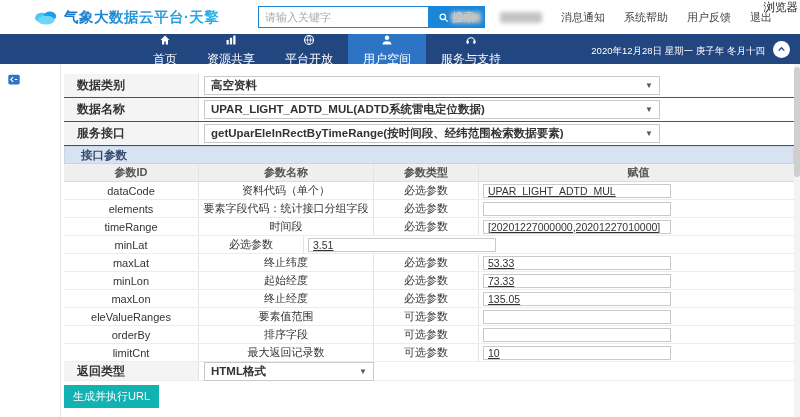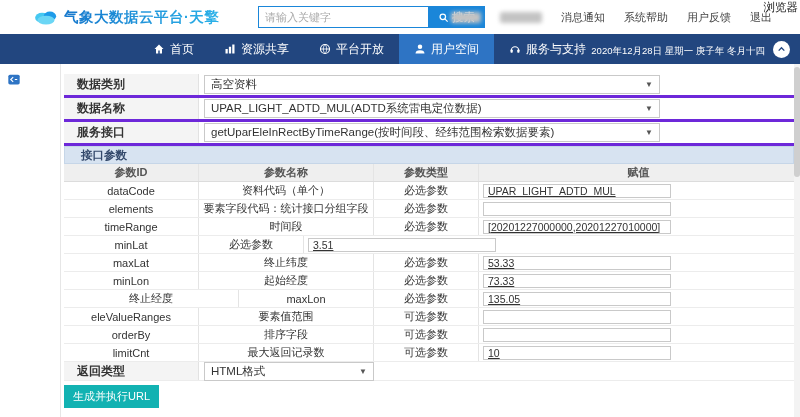--- a/index.html
+++ b/index.html
@@ -20,32 +20,32 @@
   .search-input::placeholder { color:#aaa; }
   .search-btn { background:#1a86d9; color:#fff; border:none; font-size:11.5px; display:flex; align-items:center; gap:3px; padding:0 10px; cursor:pointer; }
   .top-right { position:absolute; right:28px; top:10px; display:flex; align-items:center; gap:19px; font-size:11px; color:#444; }
   .top-link { cursor:pointer; white-space:nowrap; }
   .redacted { display:inline-block; height:11px; border-radius:2px; background:#c3c3c3; filter:blur(2px); }
   .redacted.r1 { width:30px; } .redacted.r2 { width:42px; }
   .browser-label { position:absolute; right:2px; top:0; font-size:11.5px; color:#222; }
   
   .nav { height:30px; background:#22467F; display:flex; align-items:center; position:relative; }
   .nav-items { display:flex; height:100%; margin-left:138px; }
-  .nav-item { display:flex; align-items:center; gap:5px; padding:0 15px; color:#fff; font-size:12px; cursor:pointer; }
+  .nav-item { display:flex; align-items:center; gap:5px; padding:0 15px; color:#fff; font-size:12px; cursor:pointer;flex-direction:column; }
   .nav-item.active { background:#2E74C4; }
   .nav-right { position:absolute; right:10px; display:flex; align-items:flex-end; gap:8px; }
   .nav-date { color:#fff; font-size:9.5px; white-space:nowrap; }
   .nav-top-btn { width:17px; height:17px; border-radius:50%; background:#fff; display:flex; align-items:center; justify-content:center; cursor:pointer; }
   
   .content { position:relative; padding:10px 6px 0 64px; height:353px; }
   .vline { position:absolute; left:60px; top:0; bottom:0; width:1px; background:#e6e6e6; }
   .collapse-btn { position:absolute; left:7px; top:9px; cursor:pointer; line-height:0; }
-  .form-row { display:flex; height:24px; border-bottom:3px solid #6d28d9;text-align:center; }
+  .form-row { display:flex; height:24px; border-bottom:1px solid #6d28d9;text-align:center; }
   .label-cell { width:135px; background:#f4f4f4; border-right:1px solid #e2e2e2; display:flex; align-items:center; padding-left:13px; font-size:12px; font-weight:bold; color:#333; }
-  .value-cell { flex:1; display:flex; align-items:center; padding-left:5px; }
+  .value-cell { flex:1; display:flex; align-items:center; padding-left:5px;font-weight:bold; }
   .sel { border:1px solid #c9c9c9; height:19px; display:flex; align-items:center; justify-content:space-between; padding:0 6px; font-size:11.5px; color:#333; background:#fff; cursor:pointer; }
   .sel .caret { font-size:8px; color:#555; margin-left:8px; }
   .sel-wide { width:456px; } .sel-small { width:170px; }
   .section-header { height:18px; background:#D7E3F1; border:1px solid #c6d6e8; display:flex; align-items:center; padding-left:16px; font-size:11.5px; font-weight:bold; color:#33496b; }
   .thead { display:flex; height:18px; background:#efefef; border-bottom:1px solid #dcdcdc; font-size:11px; color:#555; font-weight:bold; }
   .th, .td { display:flex; align-items:center; justify-content:center; border-right:1px solid #e4e4e4; }
   .col-id { width:135px; } .col-name { width:175px; } .col-type { width:105px; }
   .col-value { flex:1; justify-content:flex-start; padding-left:4px; border-right:none; }
   .trow { display:flex; height:18px; border-bottom:1px solid #ececec; font-size:11px; color:#333; }
   .td input { width:188px; height:14px; border:1px solid #c9c9c9; font-size:10.5px; padding:0 4px; color:#333; outline:none;text-decoration:underline; }
@@ -243,22 +243,22 @@
   </div>
   <div class="trow">
     <div class="td col-id">minLon</div>
     <div class="td col-name">起始经度</div>
     <div class="td col-type">必选参数</div>
     <div class="td col-value">
         <input type="text" value="73.33" style="">
       </div>
   </div>
   <div class="trow">
+    <div class="td col-id">maxLon</div>
     <div class="td col-name">终止经度</div>
-    <div class="td col-id">maxLon</div>
     <div class="td col-type">必选参数</div>
     <div class="td col-value">
         <input type="text" value="135.05" style="">
       </div>
   </div>
   <div class="trow">
     <div class="td col-id">eleValueRanges</div>
     <div class="td col-name">要素值范围</div>
     <div class="td col-type">可选参数</div>
     <div class="td col-value">

